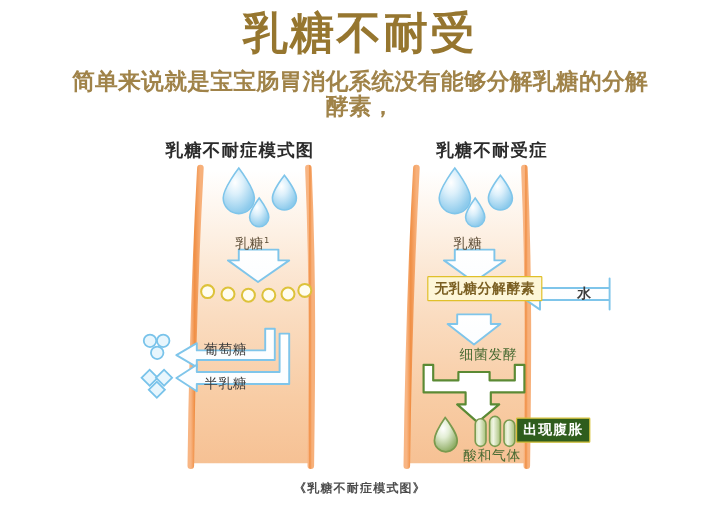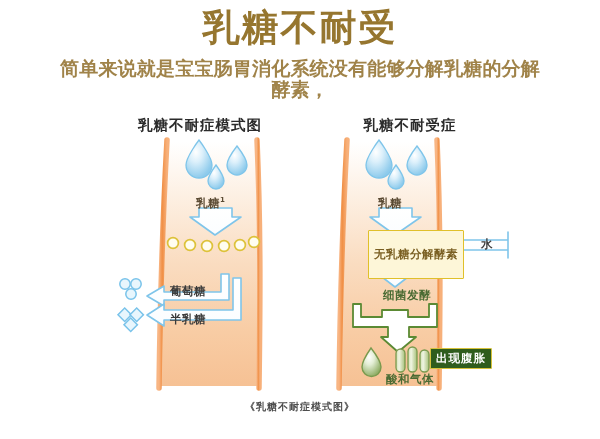--- a/index.html
+++ b/index.html
@@ -48,44 +48,43 @@
     font-size:10px;
     font-weight:bold;
     color:#4d4d4d;
     letter-spacing:1px;
   }
 
   
   .dlabel{
     position:absolute;
     font-size:11.5px;
-    font-weight:bold;
+    font-weight:normal;
     color:#5a4a33;
     white-space:nowrap;
     letter-spacing:0.5px;
   }
   .dlabel.dark{color:#3b3b3b;}
   .dlabel.green{color:#4a6b33;padding-left:20px;}
   .sup{font-size:7px;vertical-align:super;color:#5a4a33;}
 
   .boxlabel{
     position:absolute;
     font-size:11.5px;
     font-weight:bold;
     white-space:nowrap;
     letter-spacing:0.5px;
   }
   #label-nolactase{
     left:356px;top:230px;
-    padding:16px 5px;
+    padding:2px 5px;
     color:#7a5f22;
     background:#fdf6d8;
     border:1.6px solid #e0c02a;
     border-radius:1px;
-    margin-left:12px;
   }
   #label-trigger{
     left:430px;top:348px;
     padding:2px 5px;
     color:#ffffff;
     background:#2f5d1d;
     border:1.6px solid #d6c23a;
     border-radius:1px;
     letter-spacing:1px;
   }

